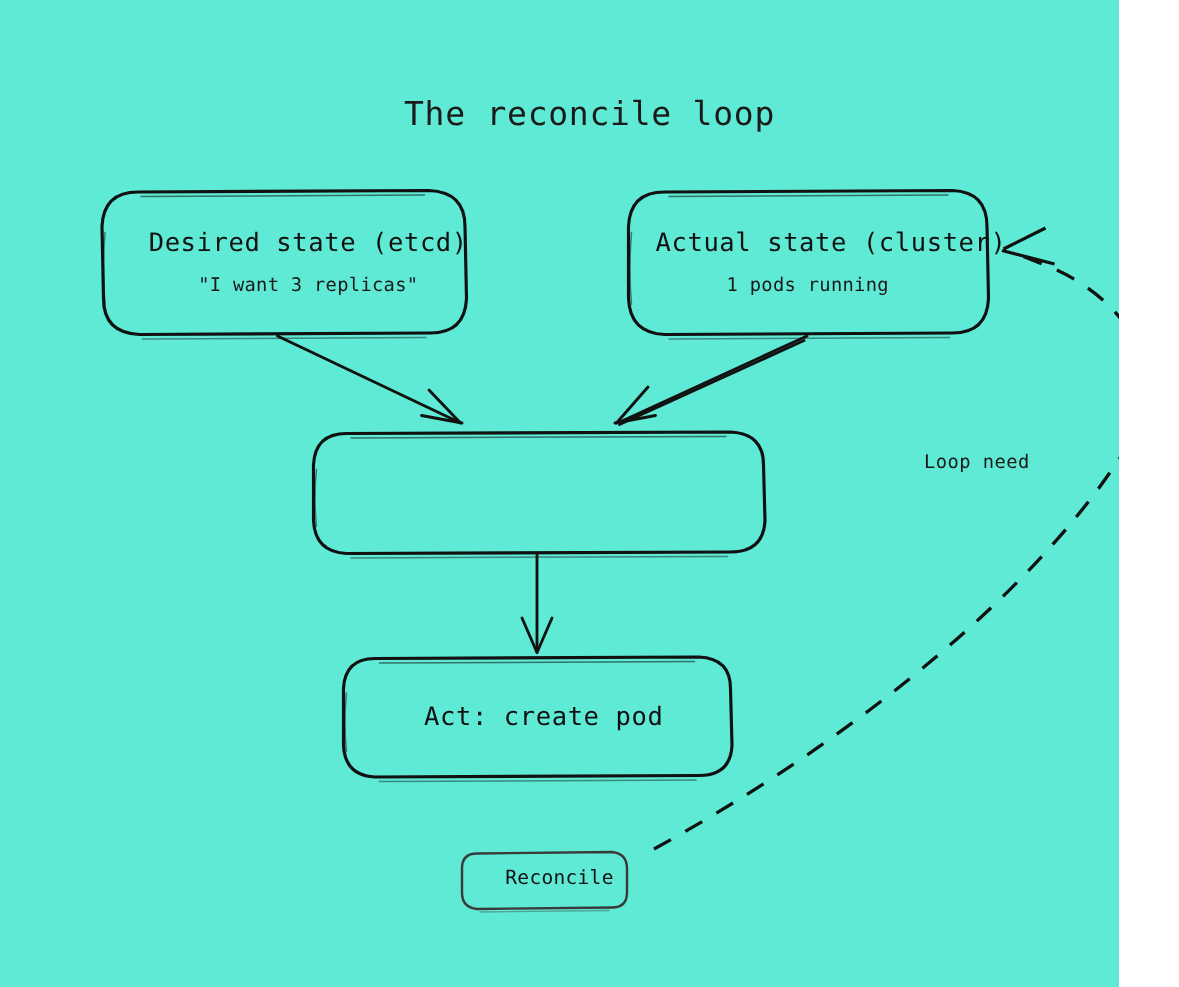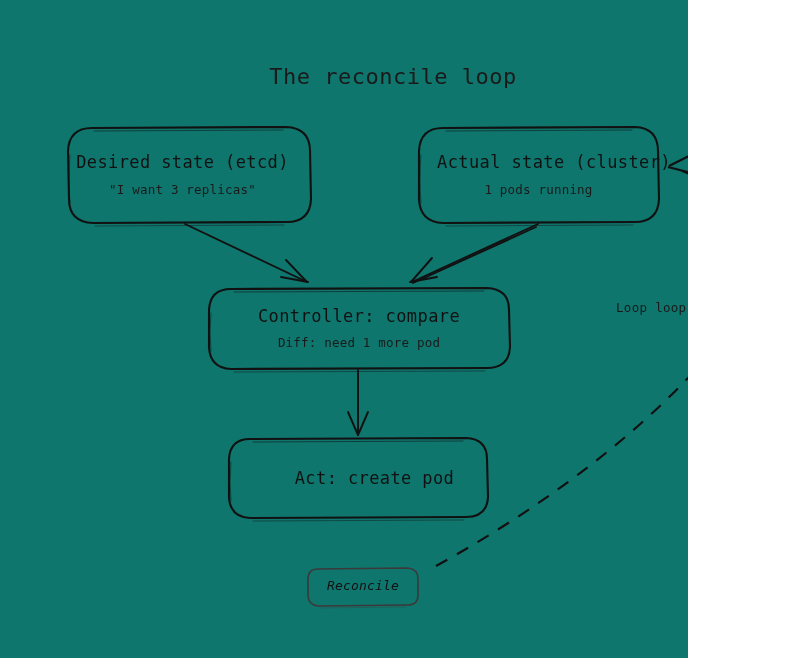--- a/index.html
+++ b/index.html
@@ -2,23 +2,23 @@
 <html><head>
 <meta charset="utf-8">
 <style>
   html, body {
     margin: 0;
     padding: 0;
     background: #ffffff;
   }
   #canvas {
     position: relative;
-    width: 688px;
+    width: 746px;
     height: 658px;
-    background: #0f766e;
+    background: #5eead4;
     overflow: hidden;
     font-family: "DejaVu Sans Mono", "Liberation Mono", monospace;
   }
   #sketch {
     position: absolute;
     left: 0;
     top: 0;
     width: 786px;
     height: 658px;
     pointer-events: none;
@@ -54,25 +54,25 @@
   }
   .node .sub {
     font-size: 12.5px;
     color: #1a1a1a;
     white-space: nowrap;
     margin-top: 11px;
     letter-spacing: 0.2px;
     line-height: 1.1;
   }
 
-  #node-desired   { left: 61px;  top: 127px; width: 243px; height: 96px; }
+  #node-desired   { left: 84px;  top: 127px; width: 243px; height: 96px; }
   #node-actual    { left: 419px; top: 127px; width: 239px; height: 96px; }
   #node-controller{ left: 209px; top: 288px; width: 300px; height: 81px; }
-  #node-act       { left: 245px; top: 438px; width: 259px; height: 80px; text-align: right; }
-  #node-reconcile { left: 308px; top: 568px; width: 110px; height: 37px; font-style: italic; }
+  #node-act       { left: 233px; top: 438px; width: 259px; height: 80px; text-align: right; }
+  #node-reconcile { left: 318px; top: 568px; width: 110px; height: 37px; }
 
   #node-actual .head {
     position: relative;
     left: 3px;
     margin-left: 25px;
   }
   #node-reconcile .head {
     font-size: 13px;
     letter-spacing: 0.2px;
   }
@@ -159,28 +159,24 @@
   <div class="node" id="node-desired">
     <div class="head">Desired state (etcd)</div>
     <div class="sub">"I want 3 replicas"</div>
   </div>
 
   <div class="node" id="node-actual">
     <div class="head">Actual state (cluster)</div>
     <div class="sub">1 pods running</div>
   </div>
 
-  <div class="node" id="node-controller">
-    <div class="head">Controller: compare</div>
-    <div class="sub">Diff: need 1 more pod</div>
-  </div>
 
   <div class="node" id="node-act">
     <div class="head">Act: create pod</div>
   </div>
 
   <div class="node" id="node-reconcile">
     <div class="head">Reconcile</div>
   </div>
 
-  <div class="edge-label" id="label-loopback">Loop loop</div>
+  <div class="edge-label" id="label-loopback">Loop need</div>
 
 </div>
 
 </body></html>

